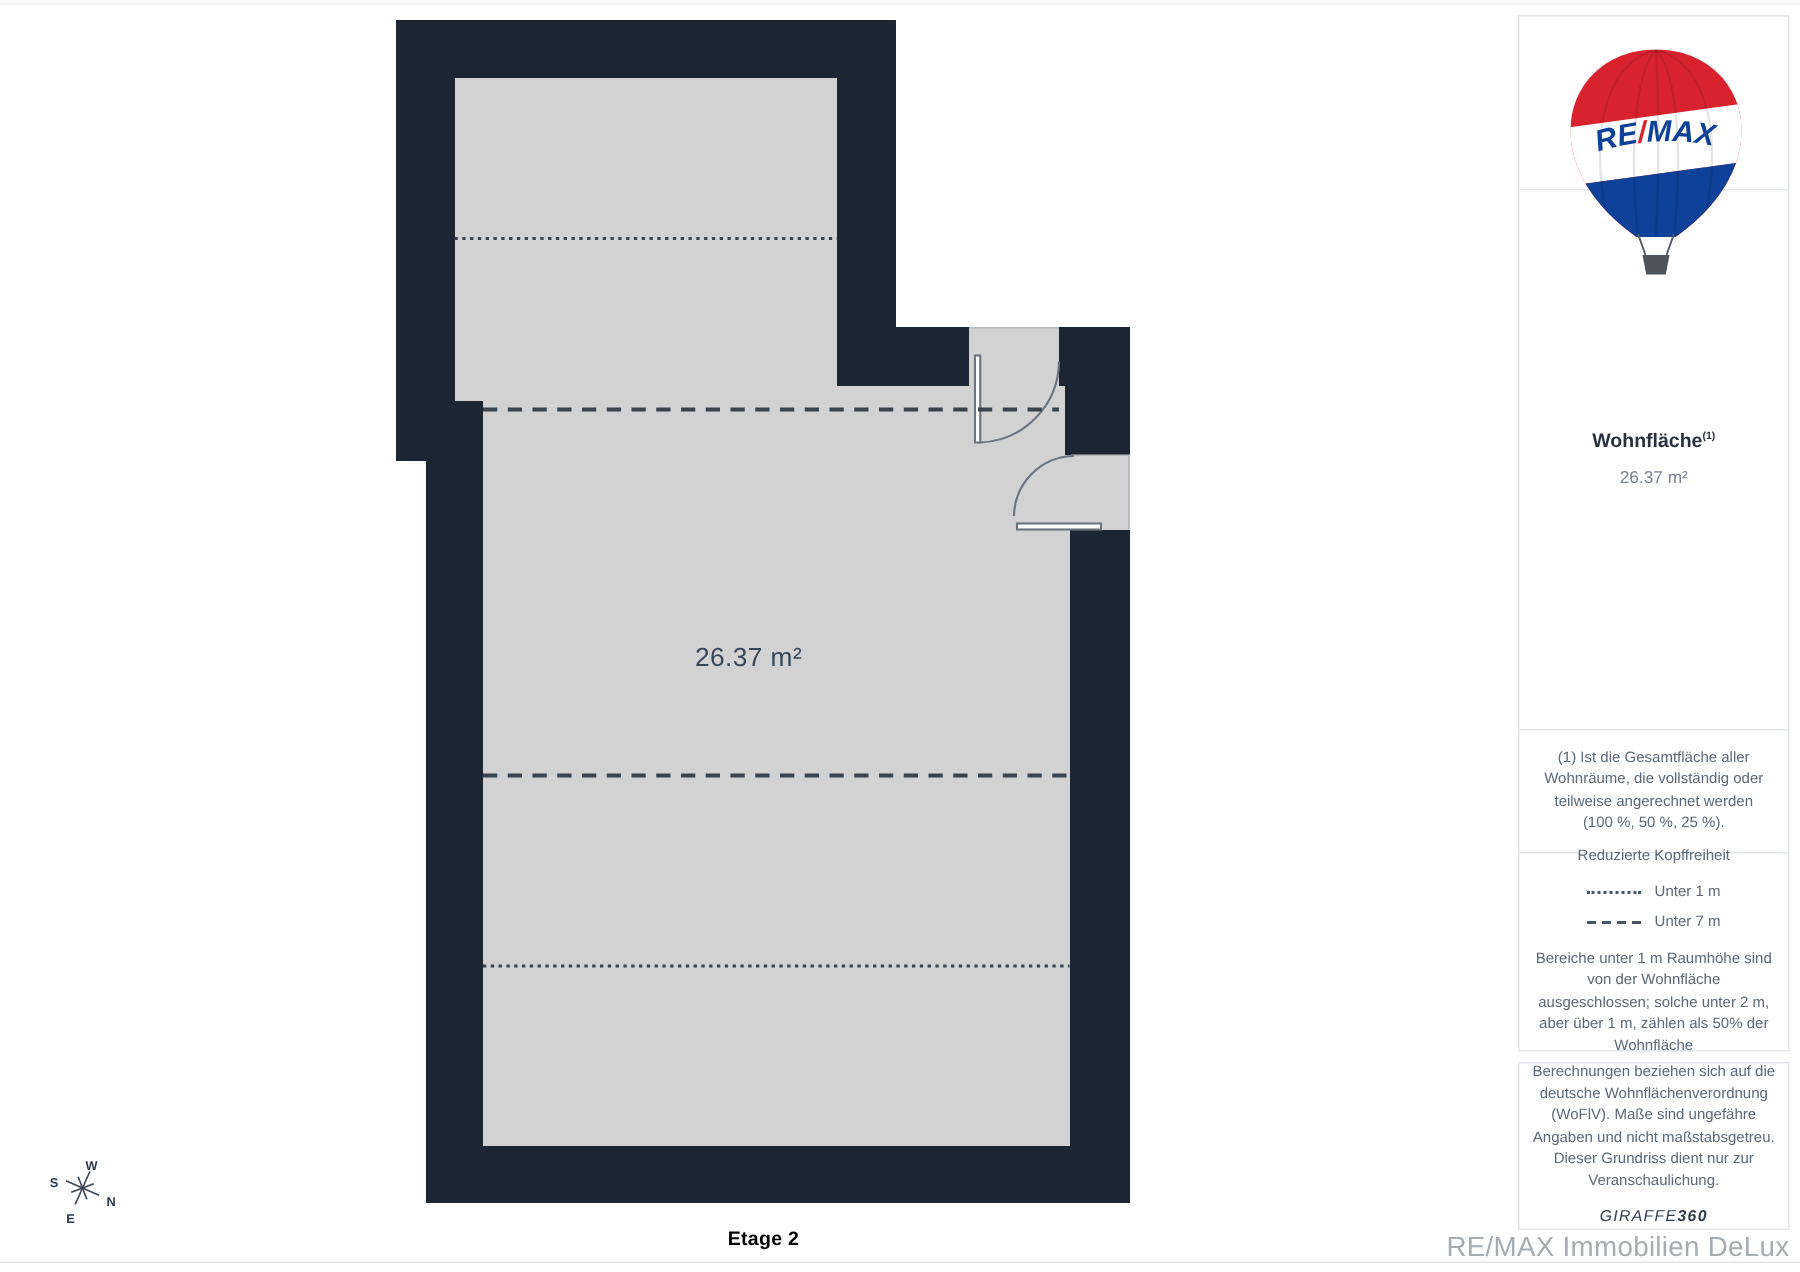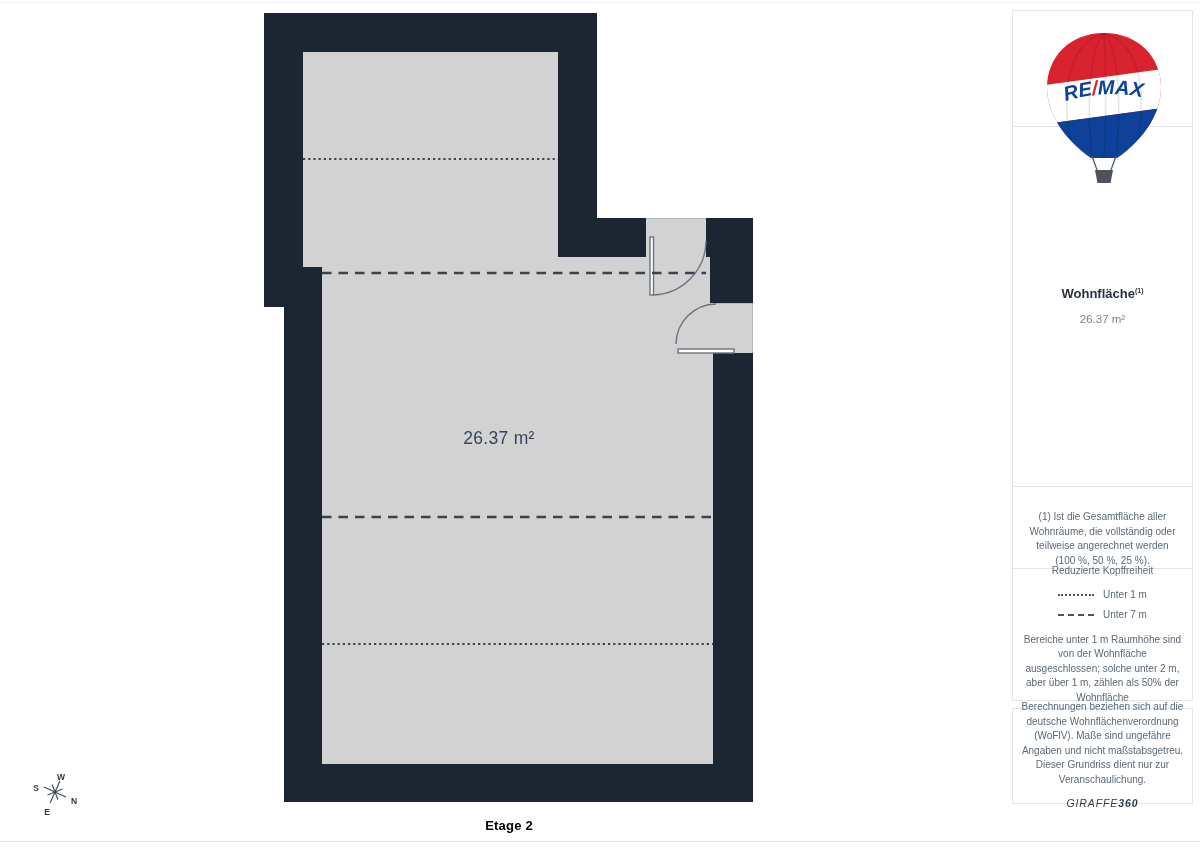--- a/index.html
+++ b/index.html
@@ -10,23 +10,23 @@
   .hairline.bottom{top:841px;}
   .plan-svg{position:absolute;left:0;top:0;}
   .floor-label{position:absolute;left:409px;top:818px;width:200px;text-align:center;
     font-size:13px;font-weight:700;color:#000000;letter-spacing:.2px;}
   
   .card{position:absolute;left:1012px;width:181px;background:#fff;border:1px solid #e3e6ea;
     box-sizing:border-box;display:flex;flex-direction:column;align-items:center;justify-content:center;
     text-align:center;color:#5c6877;font-size:10px;line-height:1.45;}
   .card.logo{top:10px;height:117px;}
   .card.area{top:126px;height:361px;}
-  .card.footnote{top:486px;height:83px;padding:0 12px;justify-content:flex-end;}
+  .card.footnote{top:486px;height:83px;padding:12px 12px;}
   .card.legend{top:568px;height:133px;padding:0 9px;}
-  .card.disclaimer{top:708px;height:96px;padding:0 6px;}
+  .card.disclaimer{top:708px;height:112px;padding:0 6px;}
   .wf-title{font-size:13px;font-weight:700;color:#28313f;}
   .wf-title sup{font-size:7px;}
   .wf-value{font-size:11.5px;color:#7b8492;margin-top:7px;}
   .legend-title{margin-bottom:6px;}
   .legend-row{display:flex;align-items:center;justify-content:space-between;gap:9px;margin:3px 0;}
   .sample{width:36px;height:0;}
   .sample.dotted{border-top:2px dotted #4a5664;}
   .sample.dashed{border-top:2px dashed #4a5664;}
   .legend-note{margin-top:7px;}
   .giraffe{margin-top:9px;font-size:10.5px;letter-spacing:.9px;color:#323b48;font-style:italic;}
@@ -151,15 +151,16 @@
         <path d="M 0 -66 C -31 -57 -45 -18 -33 46"></path>
       </g>
     </g>
     <text font-size="20" font-weight="800" font-style="italic">
       <textPath href="#tarc" startOffset="50%" text-anchor="middle"><tspan fill="#0e4199">RE</tspan><tspan fill="#d8232f">/</tspan><tspan fill="#0e4199">MAX</tspan></textPath>
     </text>
     <path d="M -12 57 L -7 71 M 12 57 L 7 71" stroke="#555b63" stroke-width="1.3" fill="none"></path>
     <path d="M -9 71 L 9 71 L 6.5 84 L -6.5 84 Z" fill="#4d535a"></path>
   </svg>
 
+  <div class="watermark">RE/MAX Immobilien DeLux</div>
 
   <div class="hairline bottom"></div>
 </div>
 
 </body></html>

